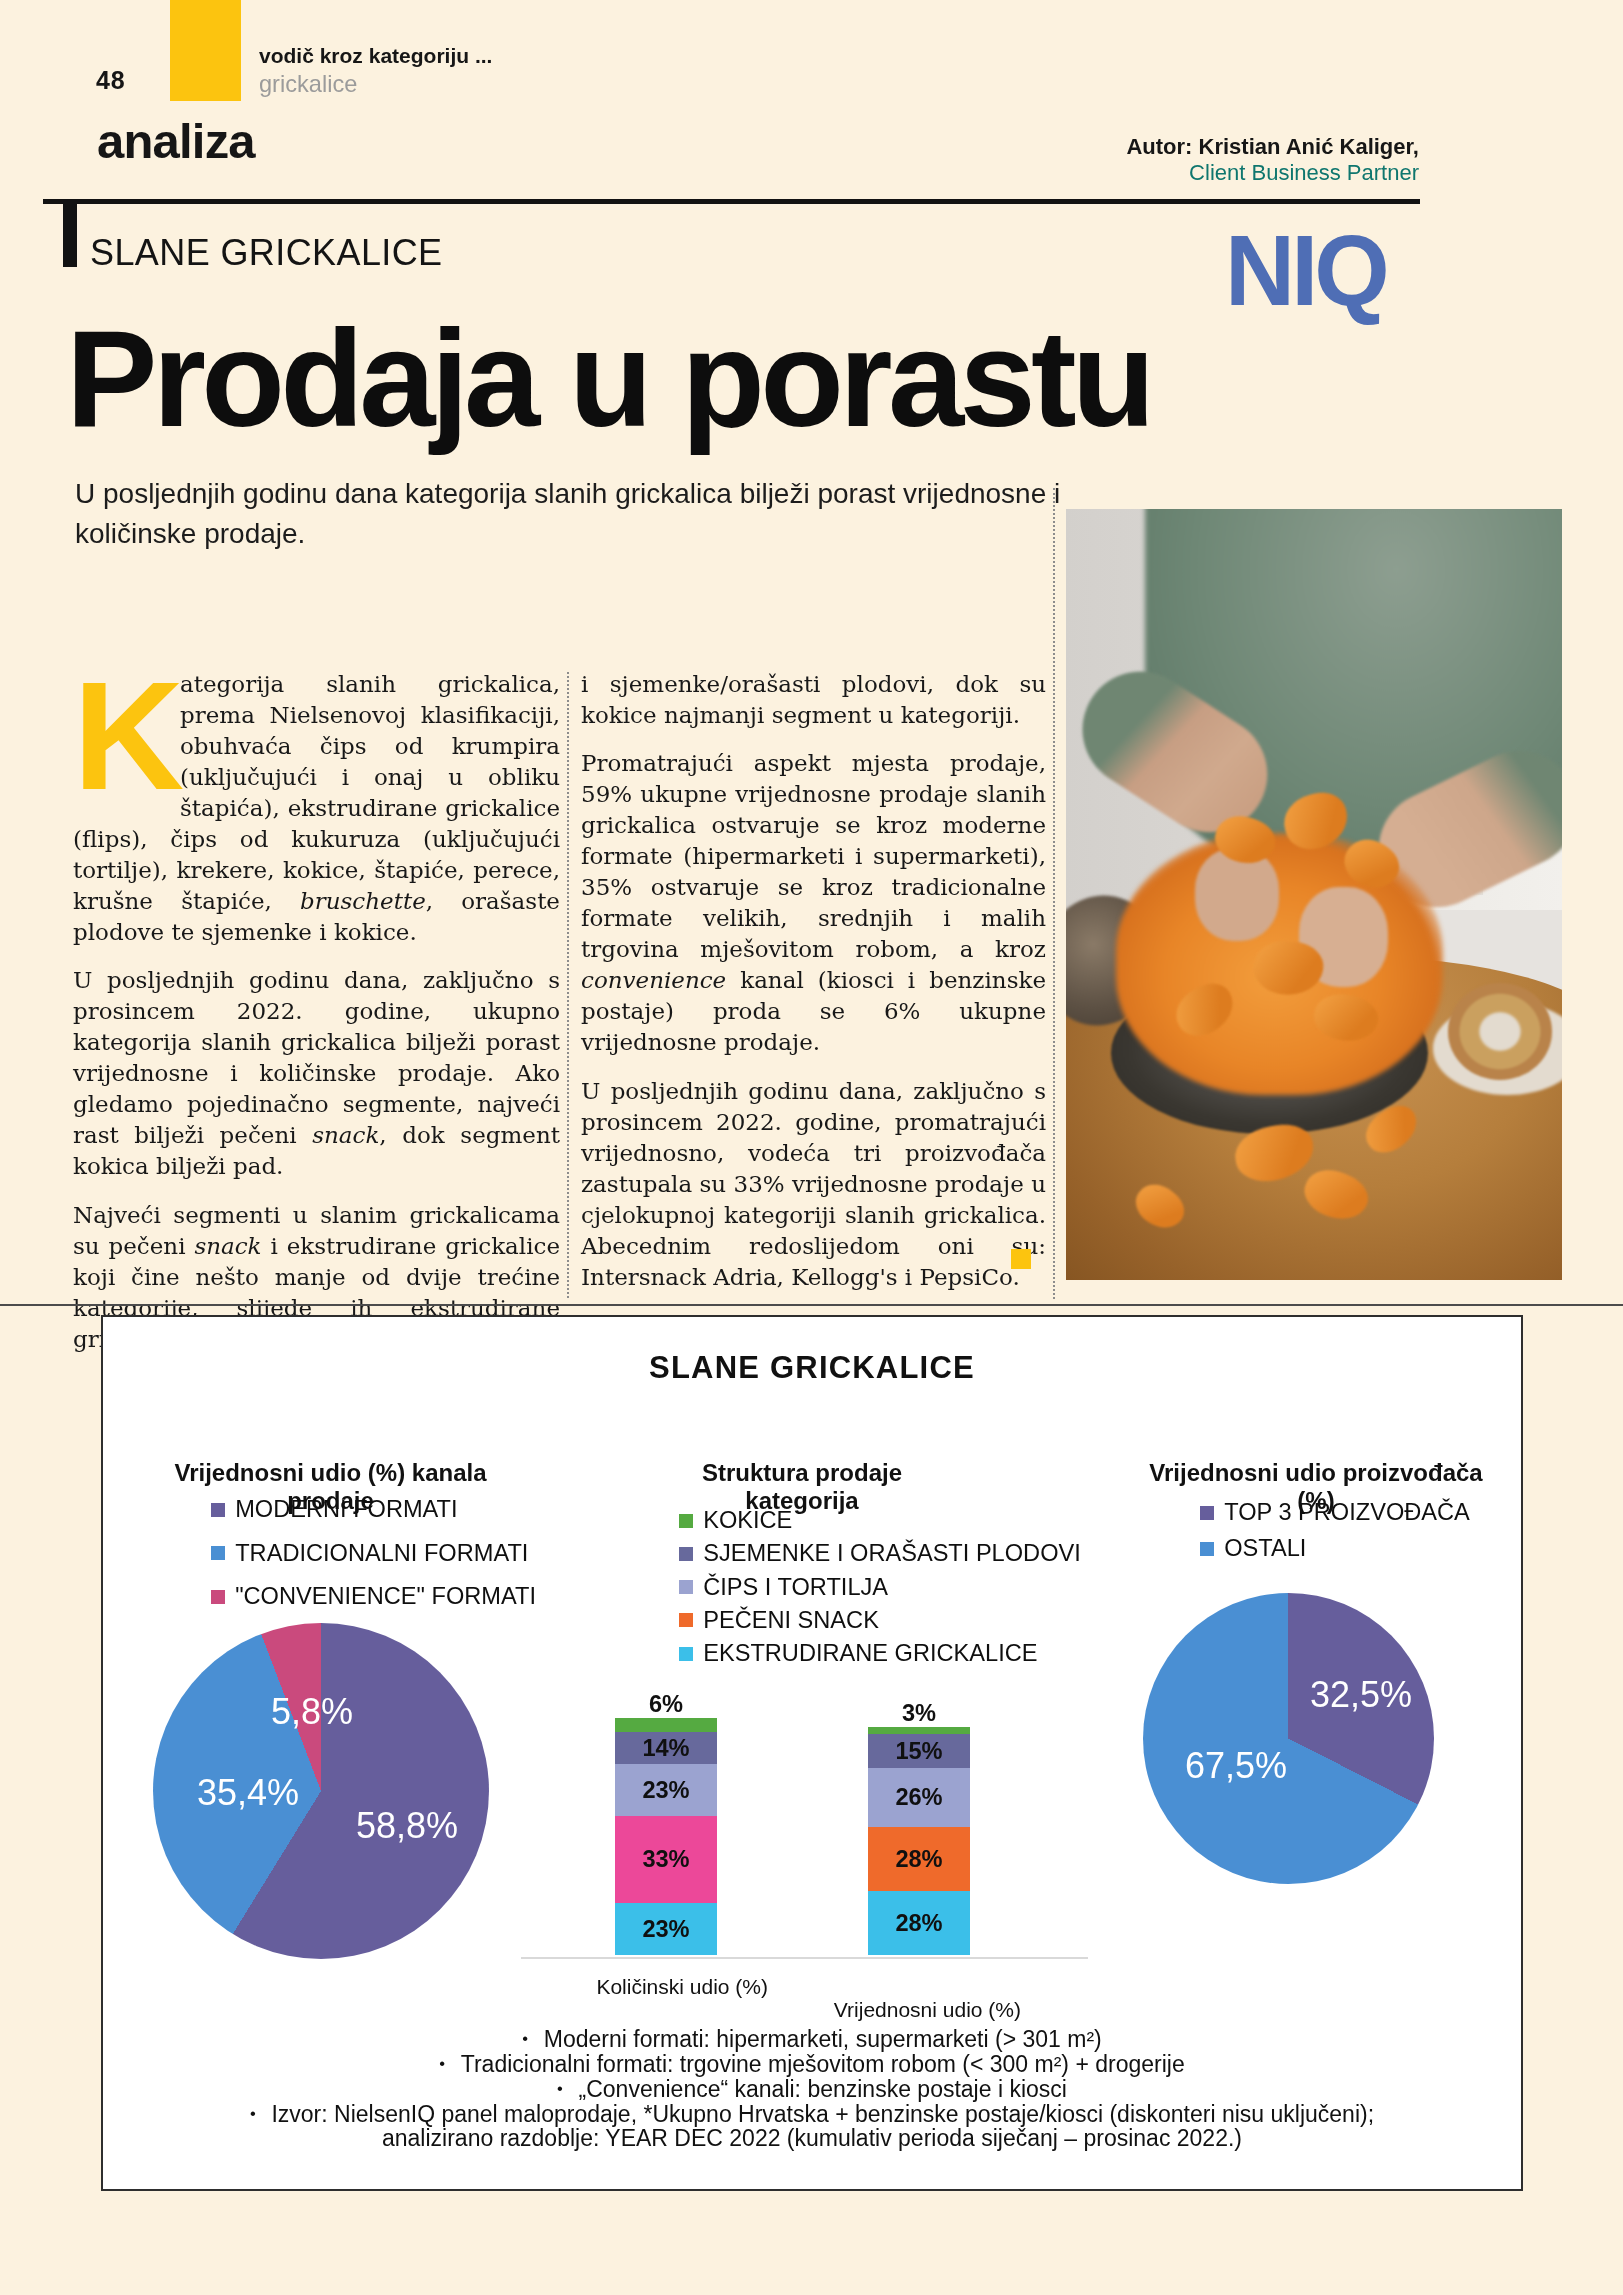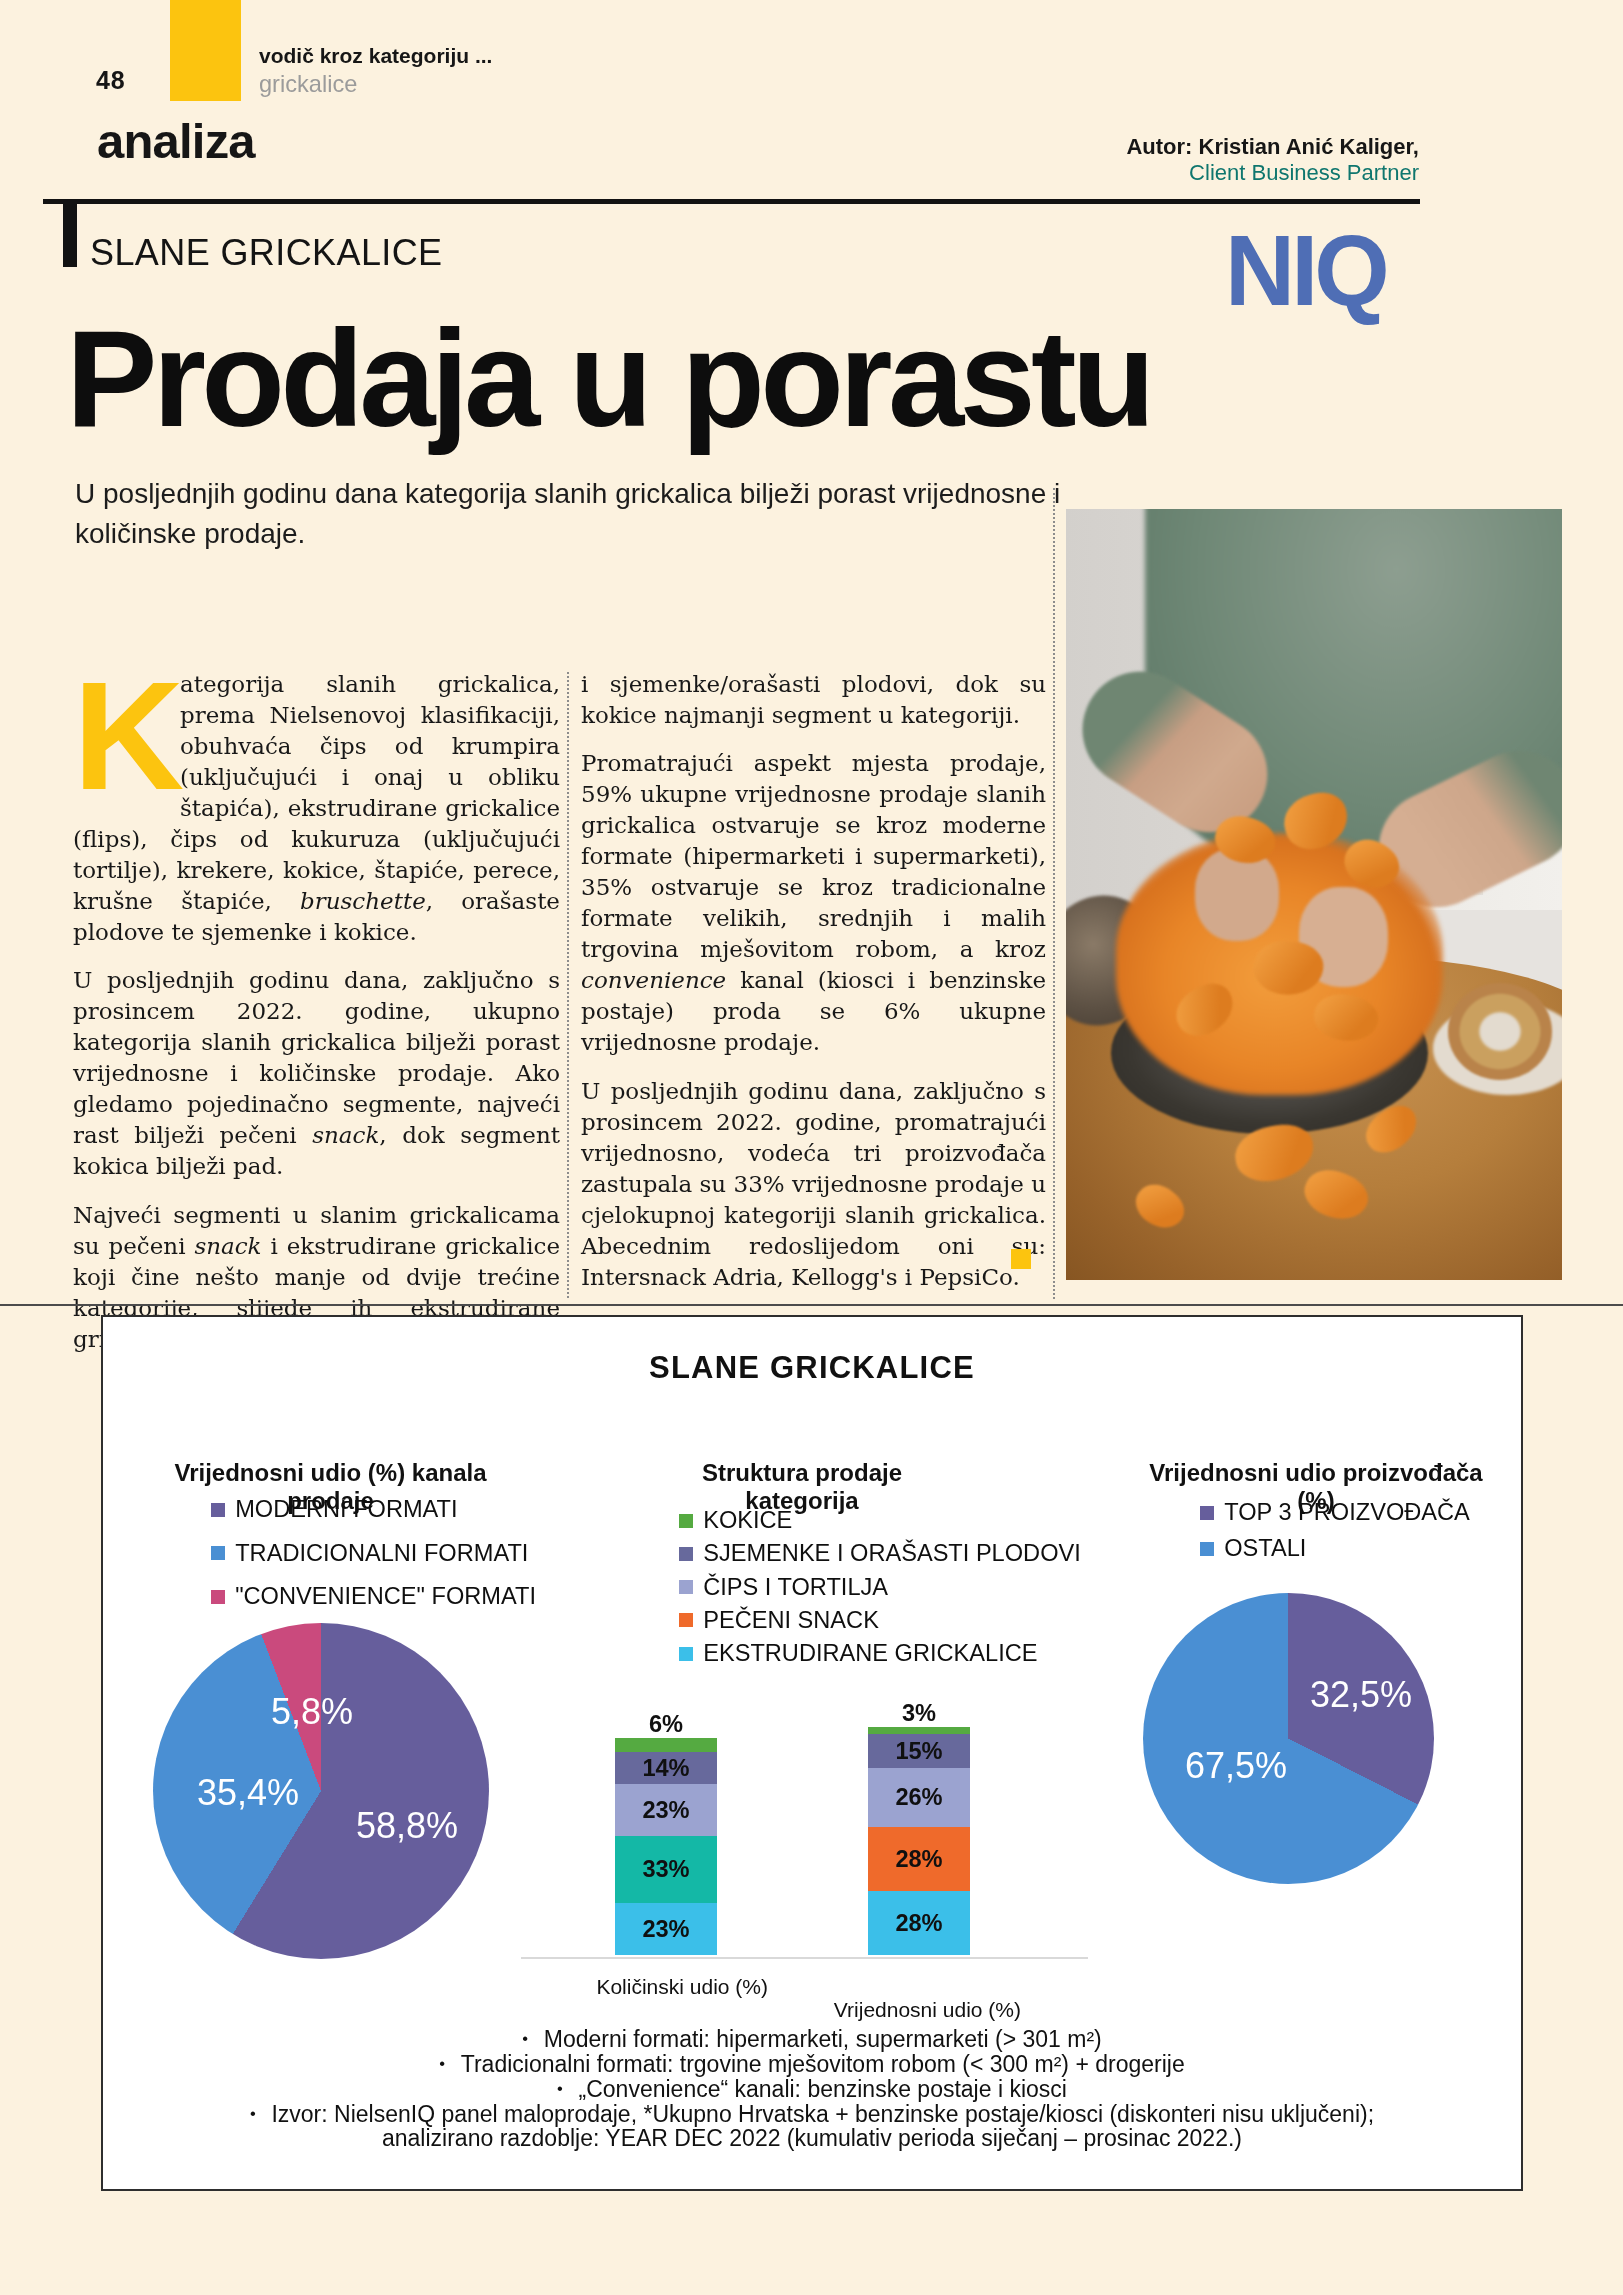--- a/index.html
+++ b/index.html
@@ -235,21 +235,21 @@
     <div class="bar bar0">
         <div class="bar-seg" style="height: 13.7px; background: rgb(85, 170, 65);">
           <span class="bar-lab bar-lab-out">6%</span>
         </div>
         <div class="bar-seg" style="height: 32px; background: rgb(103, 105, 156);">
           <span class="bar-lab">14%</span>
         </div>
         <div class="bar-seg" style="height: 52px; background: rgb(155, 163, 208);">
           <span class="bar-lab">23%</span>
         </div>
-        <div class="bar-seg" style="height: 67px; background: #14b8a6;">
+        <div class="bar-seg" style="height: 87px; background: #ec4899;">
           <span class="bar-lab">33%</span>
         </div>
         <div class="bar-seg" style="height: 52px; background: rgb(59, 191, 233);">
           <span class="bar-lab">23%</span>
         </div>
       </div>
     <div class="bar bar1">
         <div class="bar-seg" style="height: 6.8px; background: rgb(85, 170, 65);">
           <span class="bar-lab bar-lab-out">3%</span>
         </div>

